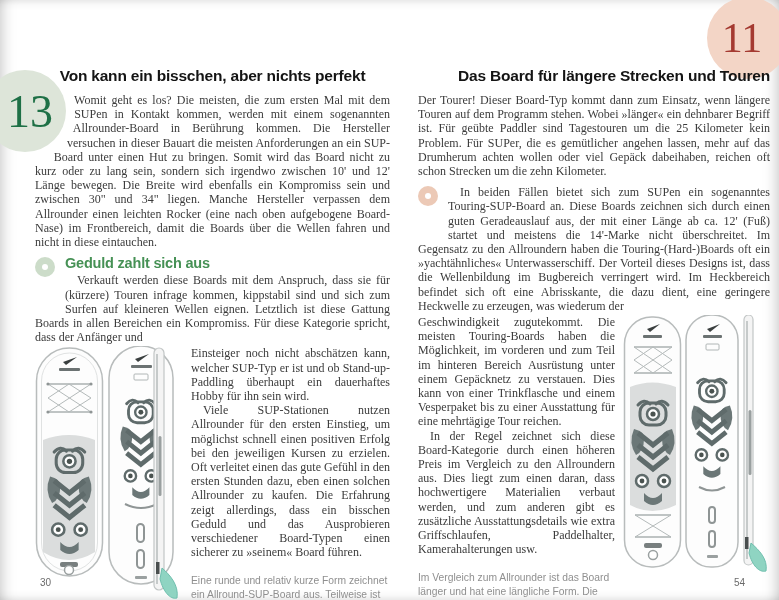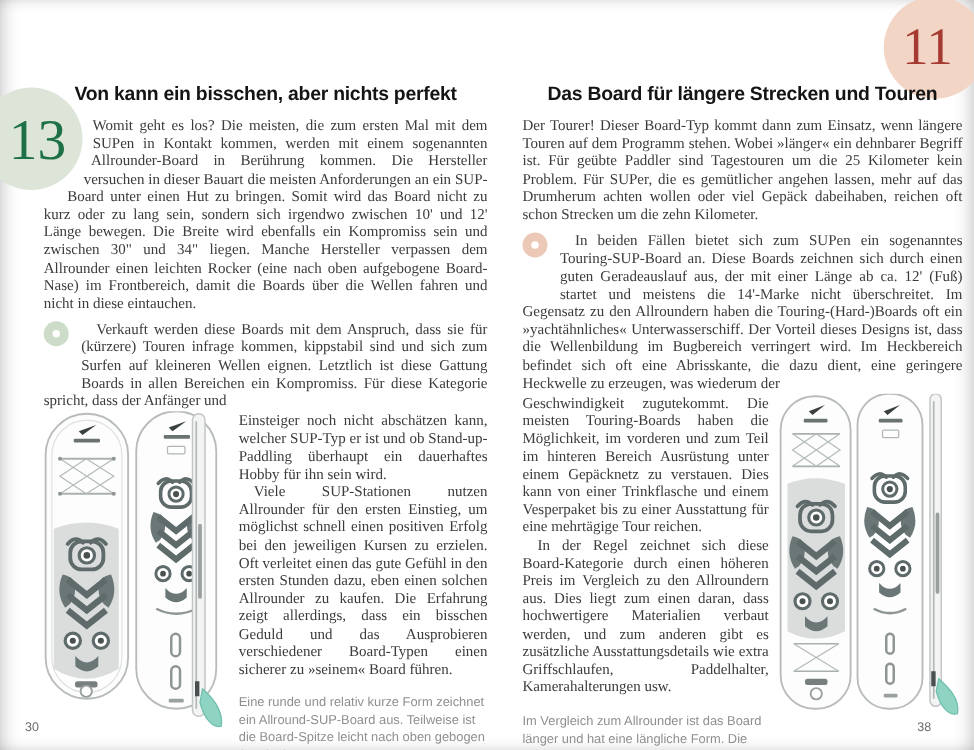--- a/index.html
+++ b/index.html
@@ -19,21 +19,21 @@
   .badge-right{right:-10px;top:-3px;width:82px;height:82px;background:#f3d5c6;color:#a43a31;
                font-size:42px;padding-right:12px;box-sizing:border-box;}
 
   
   .title{position:absolute;top:28px;margin:0;font-weight:normal;font-family:"Liberation Serif",serif;}
   .title-left{left:50px;font-size:27px;color:#1e7a4b;}
   .title-right{left:28px;font-size:26px;color:#9c2f29;}
   .subtitle{position:absolute;top:67px;margin:0;font-family:"Liberation Sans",sans-serif;
             font-weight:bold;font-size:15.5px;color:#141414;letter-spacing:-0.2px;}
   .subtitle-left{left:35px;width:355px;text-align:center;}
-  .subtitle-right{left:28px;width:352px;text-align:center;}
+  .subtitle-right{left:28px;width:352px;text-align:right;}
 
   
   .content{position:absolute;top:93px;font-size:12px;line-height:14.2px;text-align:justify;}
   .content-left{left:35px;width:355px;}
   .content-right{left:28px;width:352px;}
   .content p{margin:0;}
   .indent{text-indent:12px;}
   .circle-spacer{float:left;width:54px;height:57px;shape-outside:circle(88% at -18% 30%);}
 
   .section{margin-top:7px;}
@@ -50,39 +50,40 @@
   .fig{flex:0 0 auto;}
   .col-text{flex:1 1 auto;min-width:0;}
   .gap-l{margin-left:8px;}
   .gap-r{margin-right:8px;}
 
   .caption{font-family:"Liberation Sans",sans-serif;font-size:10.3px;line-height:14px;
            color:#8f8f8f;text-align:left;margin-top:14px !important;text-indent:0;}
 
   .pagenum{position:absolute;bottom:12px;font-family:"Liberation Sans",sans-serif;
            font-size:10px;color:#6b6b6b;}
-  .pn-left{left:20px;}
+  .pn-left{left:40px;}
   .pn-right{right:34px;}
 </style>
 </head>
 <body>
 
 <div class="spread">
 
   <div class="page page-left">
     <div class="badge badge-left">
       <span>13</span>
     </div>
     <h2 class="subtitle subtitle-left">Von kann ein bisschen, aber nichts perfekt</h2>
 
     <div class="content content-left">
       <p><span class="circle-spacer"></span><span>Womit geht es los? Die meisten, die zum ersten Mal mit dem SUPen in Kontakt kommen, werden mit einem sogenannten Allrounder-Board in Berührung kommen. Die Hersteller versuchen in dieser Bauart die meisten Anforderungen an ein SUP-Board unter einen Hut zu bringen. Somit wird das Board nicht zu kurz oder zu lang sein, sondern sich irgendwo zwischen 10' und 12' Länge bewegen. Die Breite wird ebenfalls ein Kompromiss sein und zwischen 30" und 34" liegen. Manche Hersteller verpassen dem Allrounder einen leichten Rocker (eine nach oben aufgebogene Board-Nase) im Frontbereich, damit die Boards über die Wellen fahren und nicht in diese eintauchen.</span></p>
 
       <div class="section">
         <span class="dot-icon dot-green"></span>
+        <div class="section-title st-green">Geduld zahlt sich aus</div>
         <p class="indent">Verkauft werden diese Boards mit dem Anspruch, dass sie für (kürzere) Touren infrage kommen, kippstabil sind und sich zum Surfen auf kleineren Wellen eignen. Letztlich ist diese Gattung Boards in allen Bereichen ein Kompromiss. Für diese Kategorie spricht, dass der Anfänger und</p>
         <div class="split-row">
           <div class="fig gap-r">
             <svg width="148" height="258" viewBox="0 0 148 258">
               <defs>
                 <g id="totemL">
                   <path d="M8,6 q6,-7 12,-1" fill="none" stroke="#5f6b6b" stroke-width="3" stroke-linecap="round"></path>
                   <path d="M26,5 q6,-6 12,1" fill="none" stroke="#5f6b6b" stroke-width="3" stroke-linecap="round"></path>
                   <rect x="10" y="4" width="26" height="22" rx="9" fill="none" stroke="#5f6b6b" stroke-width="3"></rect>
                   <circle cx="23" cy="15" r="6" fill="#fff" stroke="#5f6b6b" stroke-width="2.5"></circle>
@@ -233,16 +234,16 @@
                 <rect x="125.5" y="95" width="3" height="65" rx="1.5" fill="#9aa0a0"></rect>
                 <rect x="122" y="222" width="3.5" height="12" fill="#4a4f4f"></rect>
                 <path d="M128,228 C136,235 145,244 143,256 C136,258 129,250 126,238 Z" fill="#8fd4c2" stroke="#6fbfae" stroke-width="1"></path>
               </g>
             </svg>
           </div>
         </div>
       </div>
     </div>
 
-    <div class="pagenum pn-right">38</div>
+    <div class="pagenum pn-right">54</div>
   </div>
 
 </div>
 
 </body></html>

